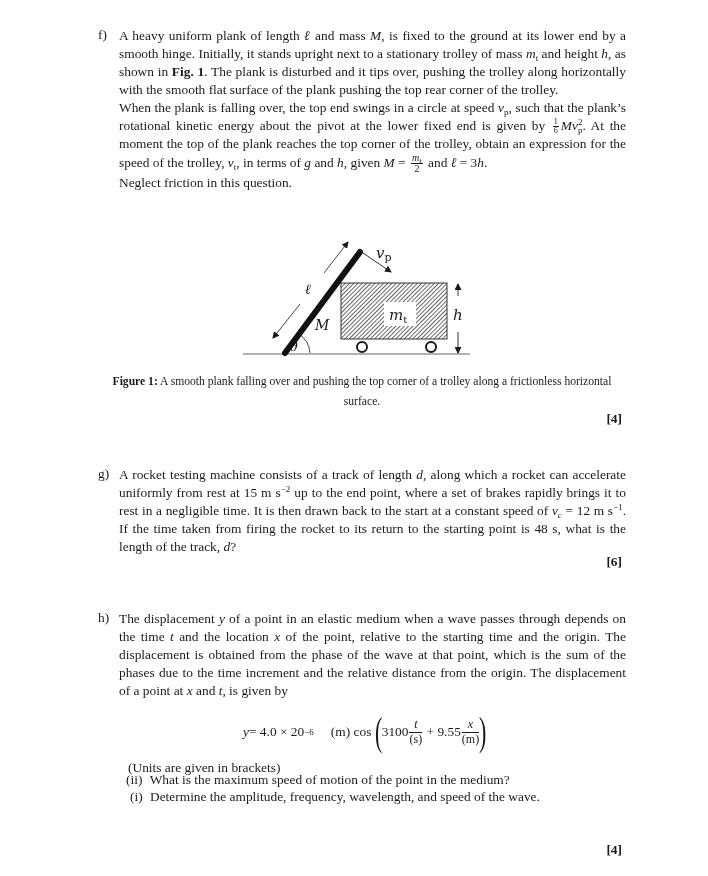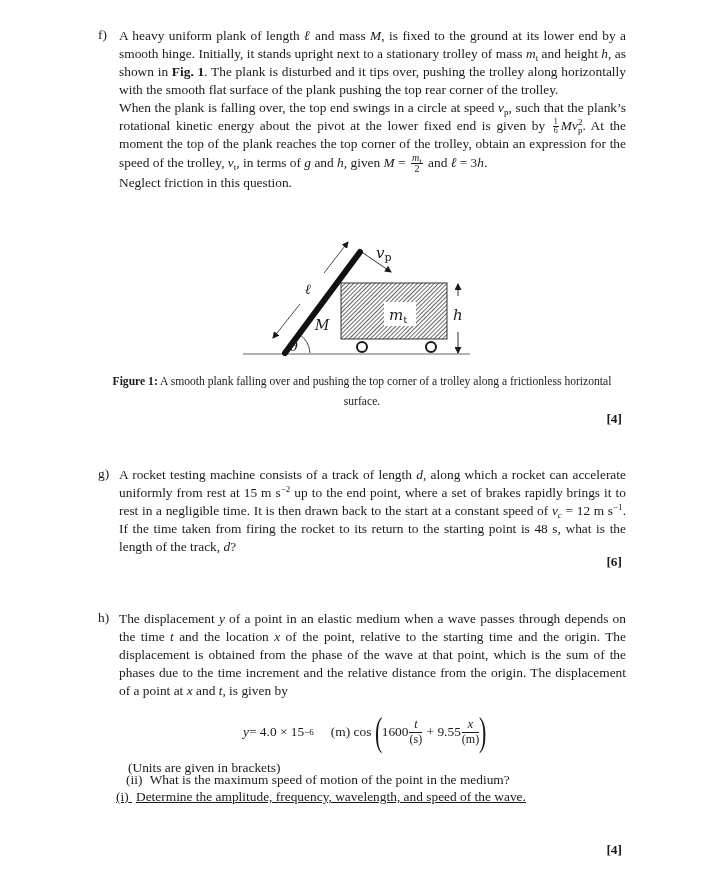--- a/index.html
+++ b/index.html
@@ -95,40 +95,40 @@
 
 <div class="q" style="top:610px;">
   <span class="lbl">h)</span>
   <div class="body">
     <p class="para"><span>The displacement </span><i>y</i><span> of a point in an elastic medium when a wave passes through depends on the time </span><i>t</i><span> and the location </span><i>x</i><span> of the point, relative to the starting time and the origin. The displacement is obtained from the phase of the wave at that point, which is the sum of the phases due to the time increment and the relative distance from the origin. The displacement of a point at </span><i>x</i><span> and </span><i>t</i><span>, is given by</span></p>
   </div>
 </div>
 
 <div class="eq">
   <i>y</i>
-    <span> = 4.0 × 15</span>
+    <span> = 4.0 × 20</span>
     <sup>−6</sup>
     <span style="margin-left:17px">(m) cos</span>
   <span class="paren" style="margin-left:1px">(</span>
-  <span>1600</span>
+  <span>3100</span>
   <span class="eqfrac">
       <span class="n it">t</span>
       <span>(s)</span>
     </span>
   <span style="white-space:pre"> + 9.55</span>
   <span class="eqfrac">
       <span class="n it">x</span>
       <span>(m)</span>
     </span>
   <span class="paren">)</span>
 </div>
 
 <div style="position:absolute;left:128px;top:760px;">(Units are given in brackets)</div>
 
-<div class="sub-item" style="left:116px;top:789px;text-decoration:underline;">
+<div class="sub-item" style="left:130px;top:789px;">
   <span>(i)</span>
   <span style="margin-left:4px">Determine the amplitude, frequency, wavelength, and speed of the wave.</span>
 </div>
 <div class="sub-item" style="left:126px;top:772px;">
   <span>(ii)</span>
   <span style="margin-left:4px">What is the maximum speed of motion of the point in the medium?</span>
 </div>
 
 <div class="marks" style="top:842px;">[4]</div>
 

